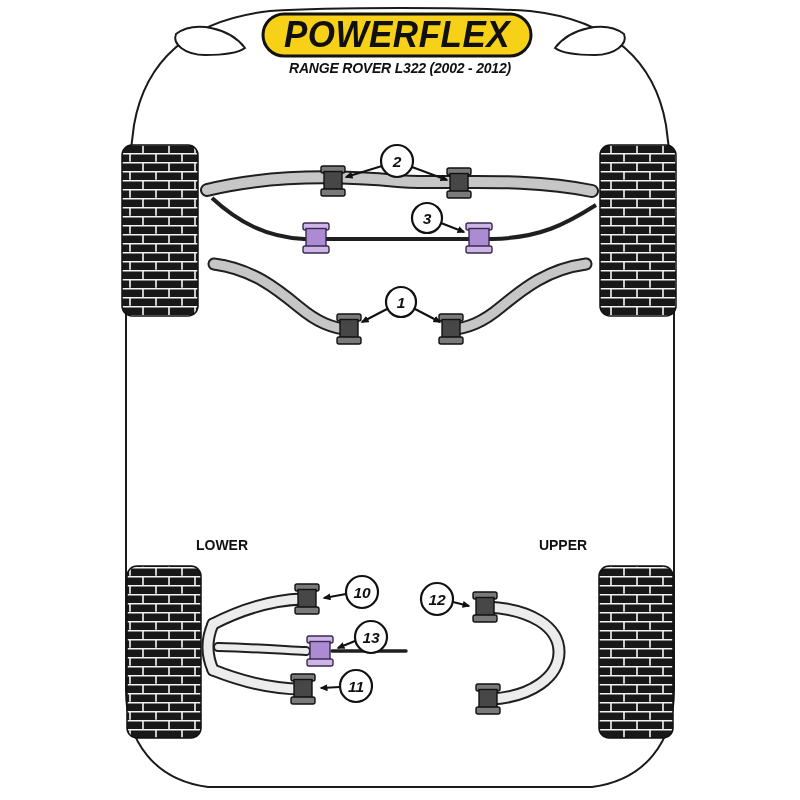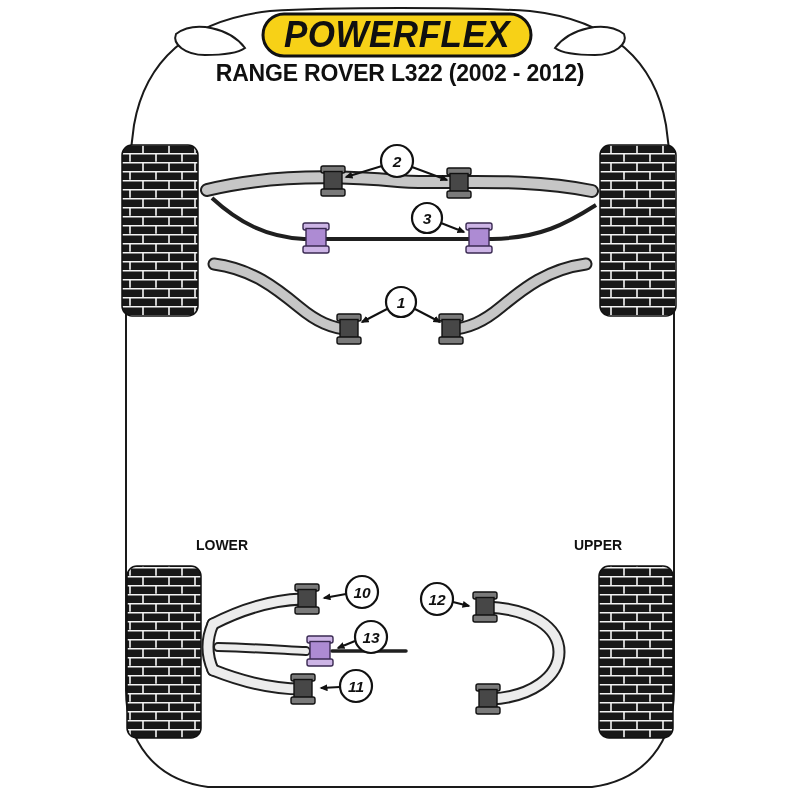--- a/index.html
+++ b/index.html
@@ -10,29 +10,29 @@
   .stage svg { position:absolute; left:0; top:0; }
 
   .brand {
     position:absolute; left:263px; top:13px; width:268px; height:44px;
     display:flex; align-items:center; justify-content:center;
     font-style:italic; font-weight:700; font-size:35px; color:#101010;
     letter-spacing:0.5px; transform:scaleY(1.04);
   }
   .model {
     position:absolute; left:0; top:60px; width:800px; text-align:center;
-    font-weight:700; font-size:23px; color:#101010;
+    font-style:italic; font-weight:700; font-size:14px; color:#101010;
     letter-spacing:-0.2px;
   }
   .section-label {
     position:absolute; width:74px; text-align:center;
     font-weight:700; font-size:14px; color:#101010;
   }
   #lbl-lower { left:185px; top:537px; }
-  #lbl-upper { left:561px; top:537px; }
+  #lbl-upper { left:526px; top:537px; }
 
   .rib-o  { fill:none; stroke:#1f1f1f; stroke-width:13; stroke-linecap:round; }
   .rib-i  { fill:none; stroke:#c6c6c6; stroke-width:9;  stroke-linecap:round; }
   .rib-light { stroke:#ececec; }
   .thinbar { fill:none; stroke:#1f1f1f; stroke-width:3.5; stroke-linecap:round; }
   .arrow { stroke:#111; stroke-width:2; fill:none; marker-end:url(#ah); }
   .callout circle { fill:#ffffff; stroke:#111; stroke-width:2.2; }
   .callout text {
     font-family:"Liberation Sans", sans-serif; font-style:italic;
     font-weight:700; font-size:15.5px; fill:#111; text-anchor:middle;

